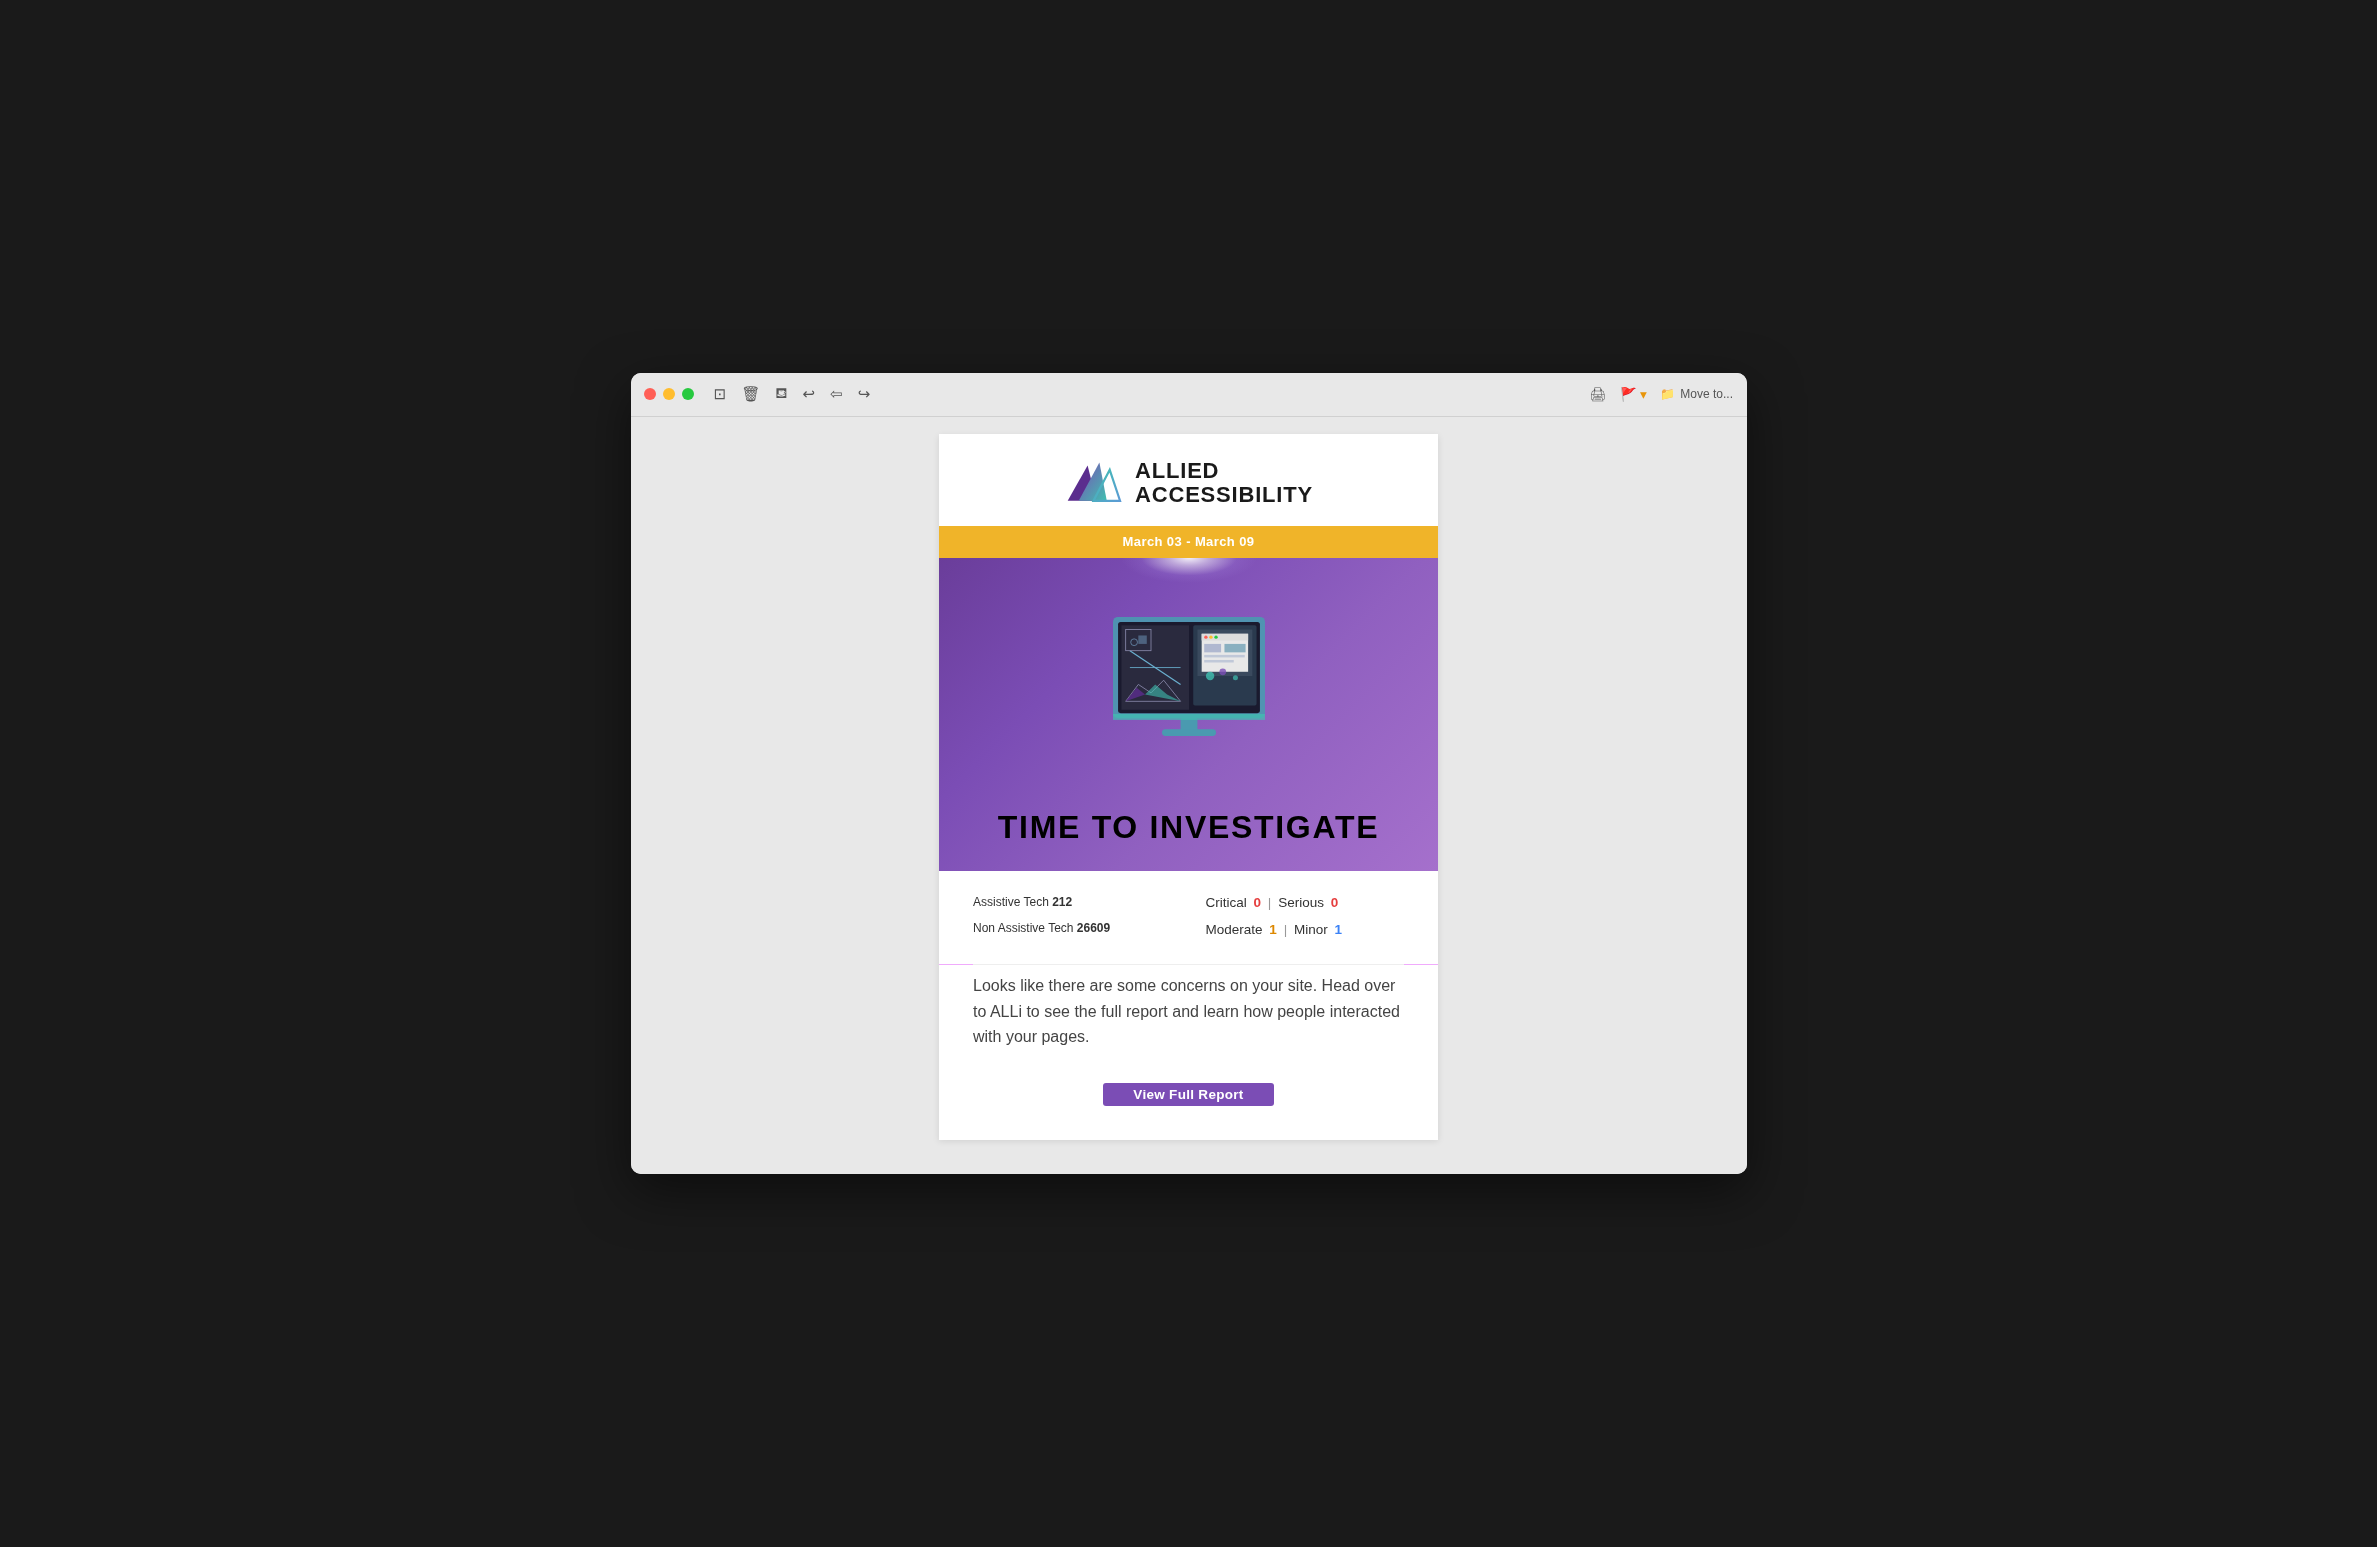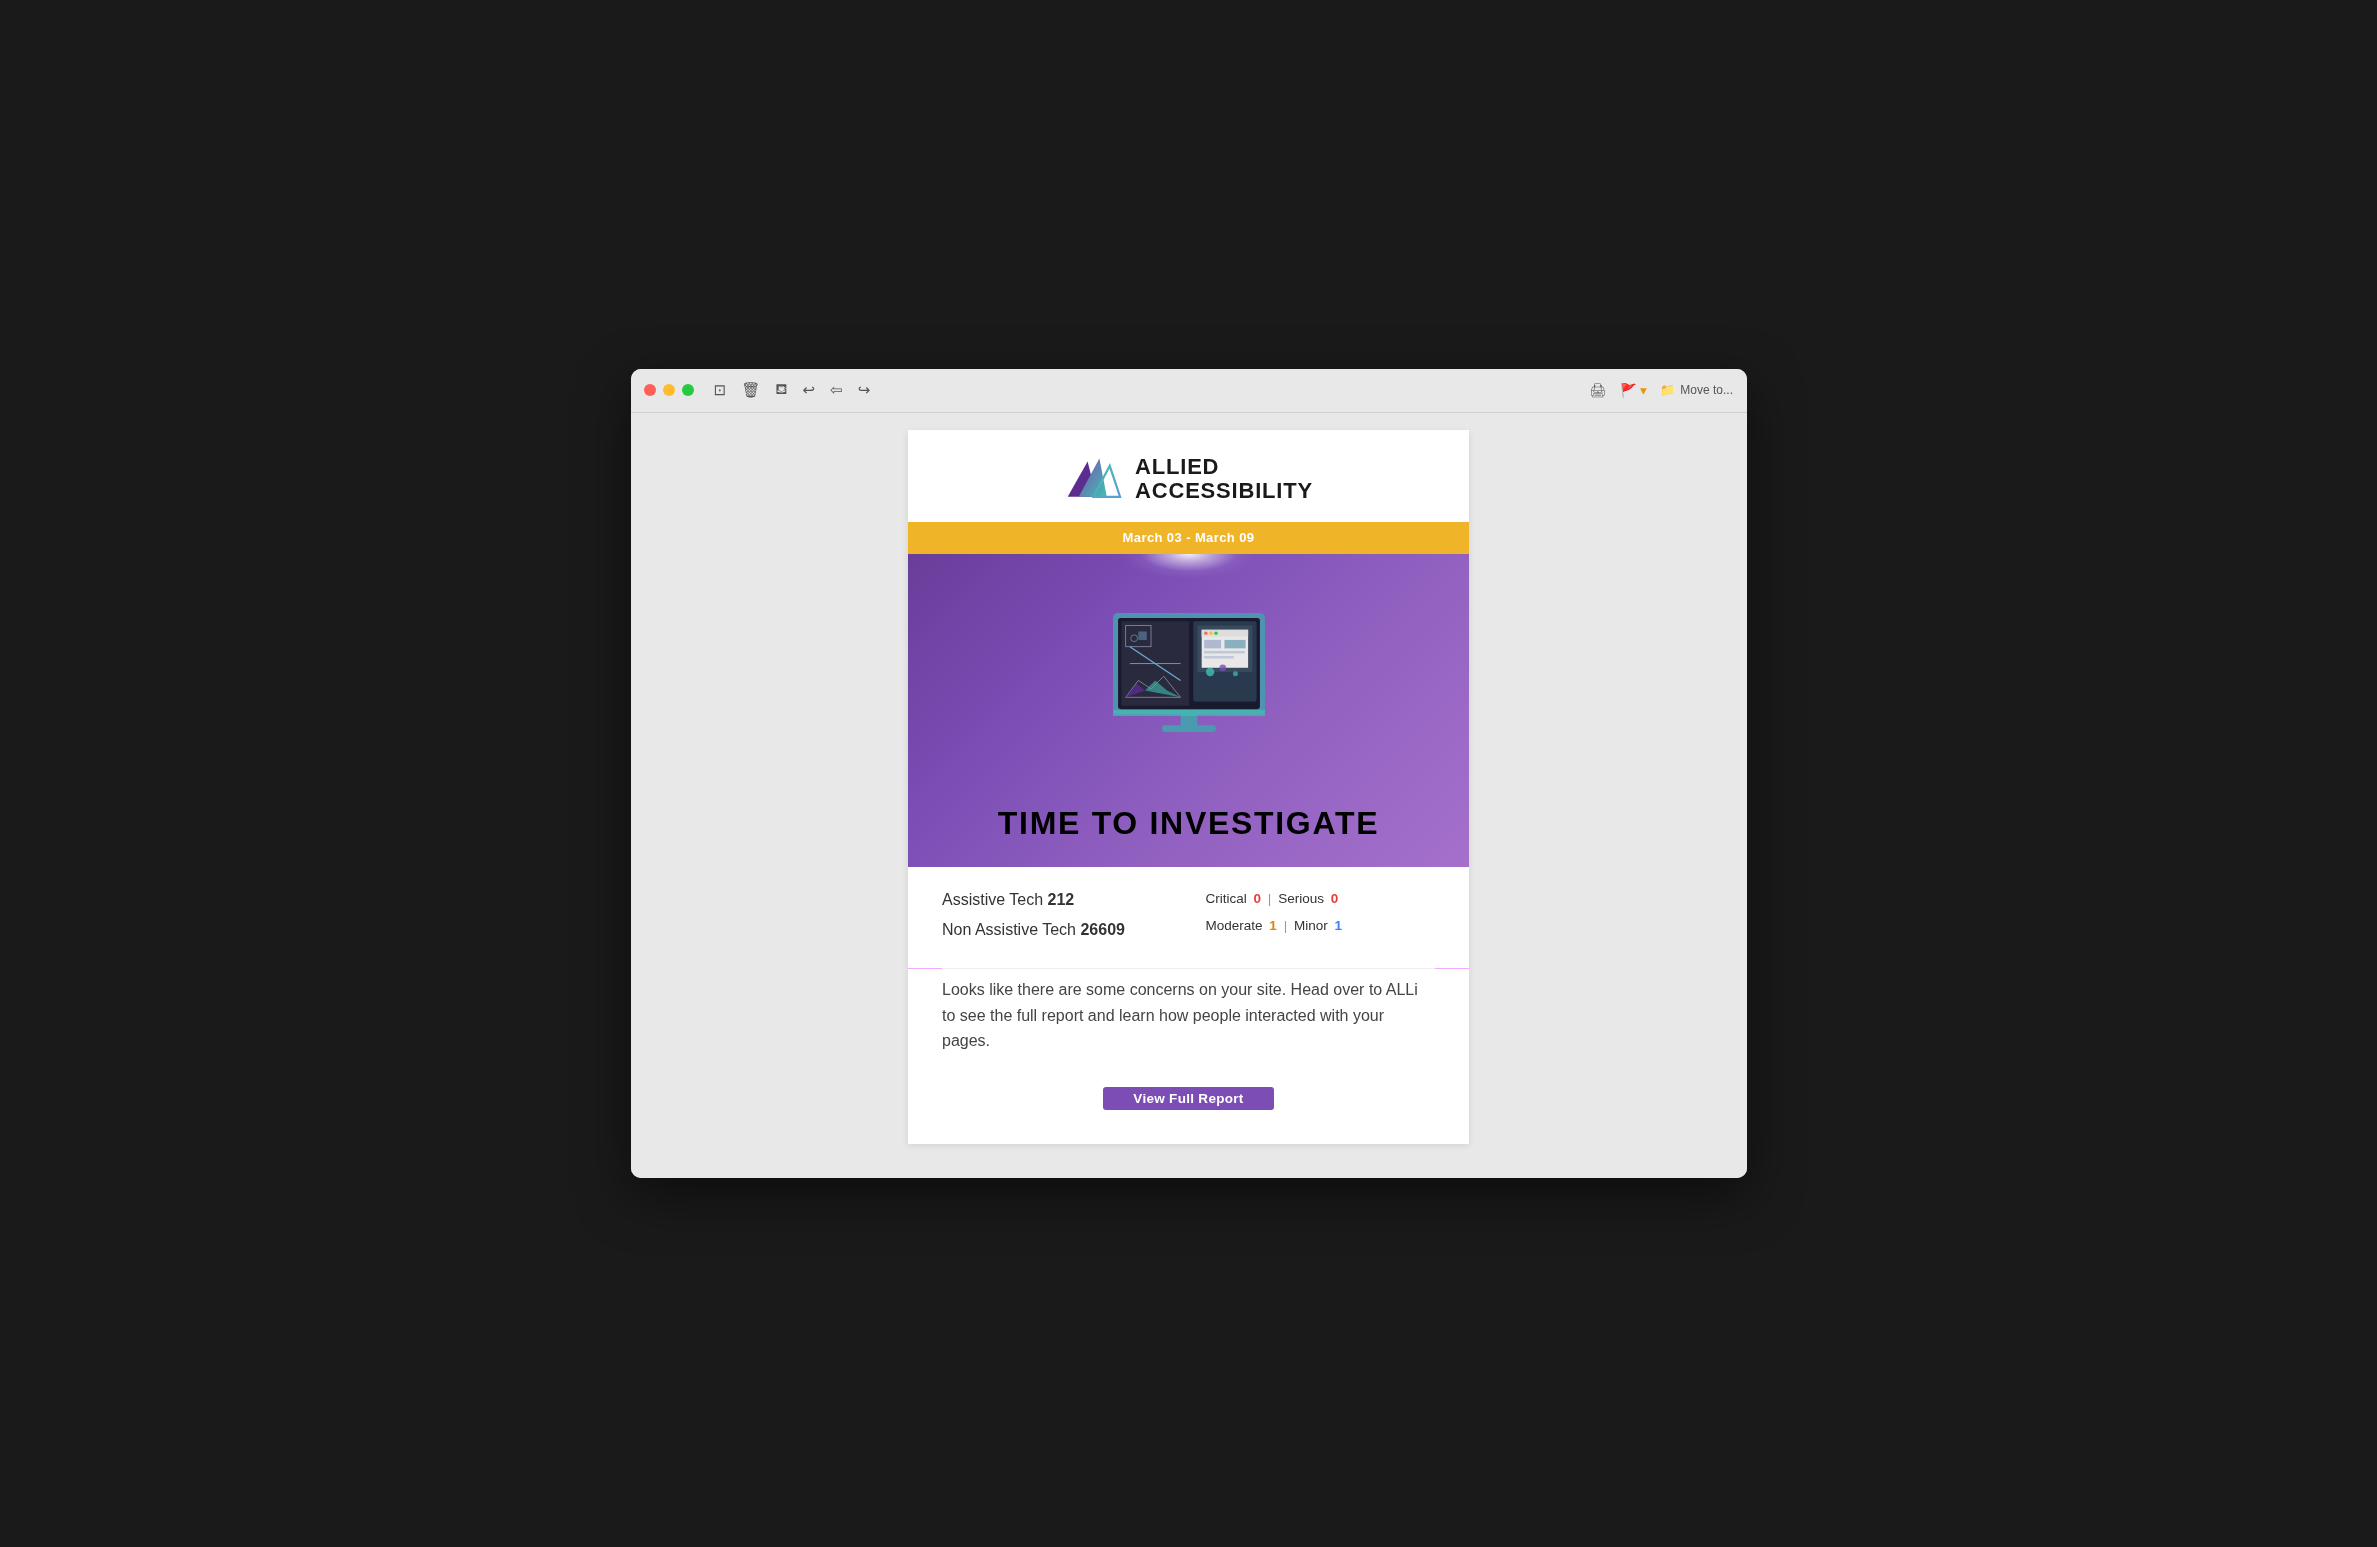--- a/index.html
+++ b/index.html
@@ -96,21 +96,21 @@
     
     .content-area {
       background: #e8e8e8;
       padding: 0 0 34px 0;
       display: flex;
       justify-content: center;
       min-height: 659px;
     }
 
     .email-container {
-      width: 561px;
+      width: 499px;
       background: #f0abfc;
       margin-top: 17px;
       box-shadow: 0 1.7px 6.8px rgba(0,0,0,0.1);
     }
 
     
     .email-header {
       background: white;
       padding: 24px 34px 17px 34px;
       display: flex;
@@ -201,21 +201,21 @@
       display: flex;
       gap: 34px;
     }
 
     .stats-col {
       flex: 1;
     }
 
     .stat-row {
       margin-bottom: 12px;
-      font-size: 16px;
+      font-size: 12px;
       color: #333;
     }
 
     .stat-label {
       font-weight: 400;
     }
 
     .stat-value {
       font-weight: 700;
     }

